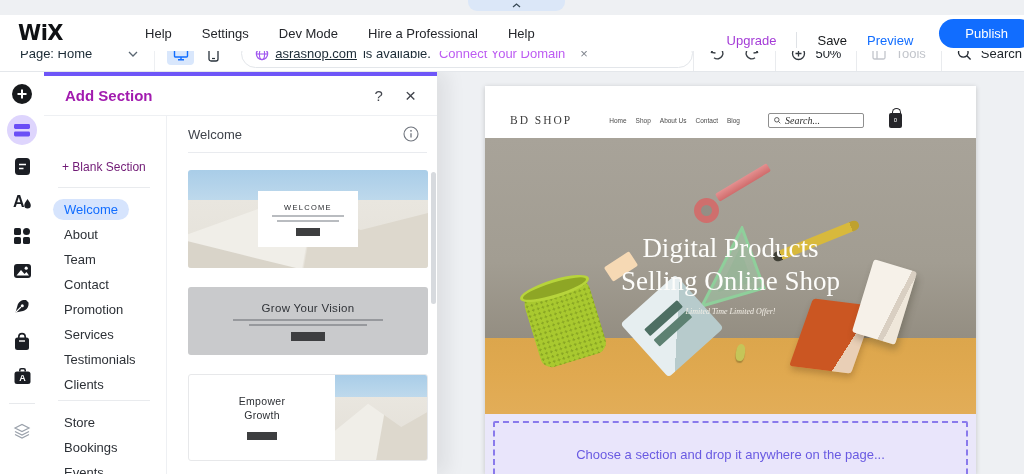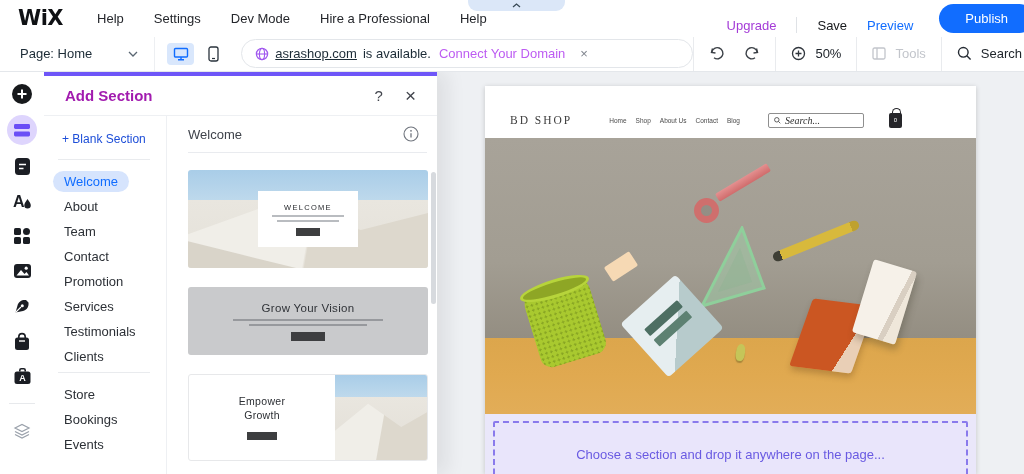--- a/index.html
+++ b/index.html
@@ -1,21 +1,21 @@
 <!DOCTYPE html>
 <html><head>
 <meta charset="utf-8">
 <style>
   * { margin:0; padding:0; box-sizing:border-box; }
   html,body { width:1024px; height:474px; }
   body { position:relative; overflow:hidden; background:#eef0f3; font-family:"Liberation Sans",sans-serif; color:#20242b; }
   svg { display:block; }
 
   
-  .topbar { position:absolute; top:0; left:0; right:0; height:36px; background:#fff; display:flex; align-items:center; padding-left:18px; z-index:30; }
+  .topbar { position:absolute; top:15px; left:0; right:0; height:36px; background:#fff; display:flex; align-items:center; padding-left:18px; z-index:30;gap:48px; }
   .wix-logo { font-family:"DejaVu Sans",sans-serif; font-weight:bold; font-size:21px; color:#0f1114; margin-right:34px; letter-spacing:-0.5px; }
   .top-menu { display:flex; gap:30px; font-size:13px; color:#24262b; }
   .top-menu span { cursor:pointer; }
   .top-spacer { flex:1; }
   .top-actions { display:flex; align-items:flex-end; gap:20px; font-size:13px; }
   .upgrade { color:#a43bd7; }
   .vsep { width:1px; height:16px; background:#dfe2e6; }
   .save { color:#17191c; }
   .preview { color:#116dff; }
   .publish { background:#116dff; color:#fff; border:none; border-radius:17px; padding:7px 26px; font-size:13px; margin-left:6px; margin-right:-10px; font-family:"Liberation Sans",sans-serif; }
@@ -48,21 +48,21 @@
 
   
   .panel { position:absolute; left:44px; top:72px; bottom:0; width:393px; background:#fff; border-top:4px solid #6e56f8; box-shadow:10px 0 18px rgba(23,25,28,.08); z-index:10; display:flex; flex-direction:column; }
   .panel-header { flex:none; height:40px; display:flex; align-items:center; padding:0 21px; border-bottom:1px solid #eef0f3; }
   .panel-title { font-weight:bold; font-size:15px; color:#a21caf; }
   .panel-header .ph-spacer { flex:1; }
   .panel-help { font-size:15px; color:#42454d; margin-right:22px; cursor:pointer; }
   .panel-close { font-size:19px; color:#42454d; cursor:pointer; }
   .panel-body { flex:1; display:flex; min-height:0; }
   .cats { flex:none; width:123px; border-right:1px solid #eef0f3; padding-top:13px; font-size:13px; }
-  .blank-link { color:#1d4ed8; font-size:12px; padding:3px 0 10px 18px; cursor:pointer; }
+  .blank-link { color:#701a75; font-size:12px; padding:3px 0 10px 18px; cursor:pointer;margin-top:28px; }
   .cat-sep { height:1px; background:#e9ebee; margin:3px 16px 9px 14px; }
   .cat { padding:5px 0 5px 20px; color:#2c3036; cursor:pointer; }
   .cat.sel span { background:#d6e4fd; color:#116dff; border-radius:14px; padding:3px 11px; margin-left:-11px; }
   .content { flex:1; position:relative; padding:0 10px 0 21px; min-width:0; }
   .content-head { height:37px; display:flex; align-items:center; justify-content:space-between; font-size:13px; color:#3f434b; border-bottom:1px solid #e9ebef; padding-right:8px; }
   .info-icon { color:#70757e; cursor:pointer; }
   .thumbs { padding-top:17px; display:flex; flex-direction:column; gap:19px; width:240px; }
   .thumb { width:240px; border-radius:3px; position:relative; overflow:hidden; cursor:pointer; }
   .t1 { height:98px; background:linear-gradient(180deg,#a9cde8 0%,#bed9ec 31%,#e9e6df 31%,#e4e1d9 100%); }
   .dune-ridge { position:absolute; left:0; right:0; bottom:0; height:72%; background:linear-gradient(100deg,#f0eee8 50%,#ddd8cd 51%); clip-path:polygon(0 100%,0 52%,36% 8%,72% 46%,100% 22%,100% 100%); }
@@ -386,20 +386,25 @@
         <div class="mesh-rim"></div>
       </div>
     <div class="obj drawer-box">
         <i class="d1"></i>
         <i class="d2"></i>
       </div>
     <div class="obj clip-fig"></div>
     <div class="obj pencil"></div>
     <div class="obj orange-book"></div>
     <div class="obj white-book"></div>
+    <div class="hero-text">
+      <div class="hero-title">Digital Products</div>
+      <div class="hero-title">Selling Online Shop</div>
+      <div class="hero-sub">Limited Time Limited Offer!</div>
+    </div>
   </div>
 
   <div class="dropzone">
     <div class="dropbox">
       <span>Choose a section and drop it anywhere on the page...</span>
     </div>
   </div>
 </div>
 
 </body></html>

